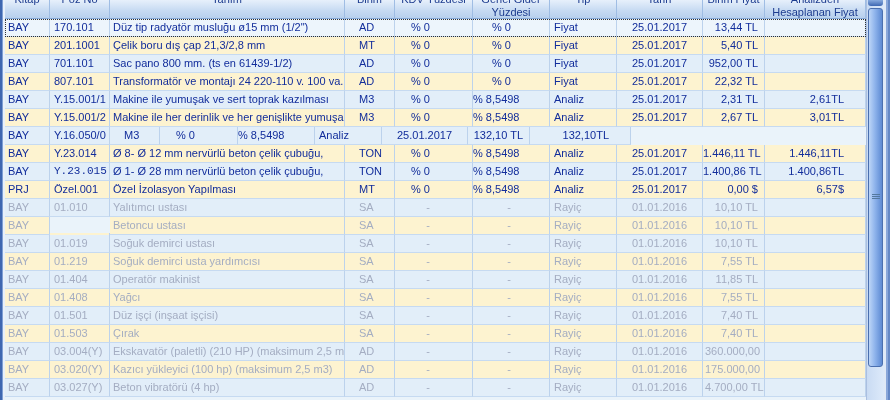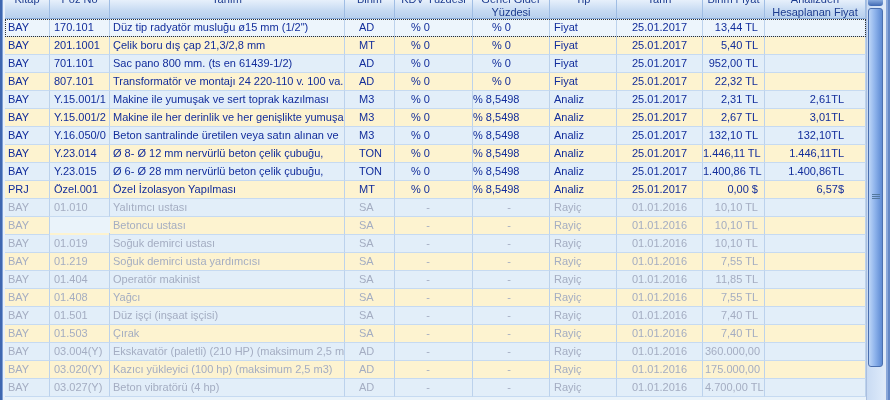--- a/index.html
+++ b/index.html
@@ -193,21 +193,20 @@
           <div class="cell a-pct1" style="width: 78px;">% 0</div>
           <div class="cell a-pct2" style="width: 77px;">% 8,5498</div>
           <div class="cell a-tip" style="width: 67px;">Analiz</div>
           <div class="cell a-center" style="width: 86px;">25.01.2017</div>
           <div class="cell a-money" style="width: 62px;">2,67 TL</div>
           <div class="cell a-calc" style="width: 101px;">3,01TL</div>
         </div>
         <div class="grow blue">
           <div class="cell a-left" style="width: 45px;">BAY</div>
           <div class="cell a-poz" style="width: 60px;">Y.16.050/0</div>
-          <div class="cell a-left" style="width: 235px;">Beton santralinde üretilen veya satın alınan ve</div>
           <div class="cell a-unit" style="width: 50px;">M3</div>
           <div class="cell a-pct1" style="width: 78px;">% 0</div>
           <div class="cell a-pct2" style="width: 77px;">% 8,5498</div>
           <div class="cell a-tip" style="width: 67px;">Analiz</div>
           <div class="cell a-center" style="width: 86px;">25.01.2017</div>
           <div class="cell a-money" style="width: 62px;">132,10 TL</div>
           <div class="cell a-calc" style="width: 101px;">132,10TL</div>
         </div>
         <div class="grow cream">
           <div class="cell a-left" style="width: 45px;">BAY</div>
@@ -216,22 +215,22 @@
           <div class="cell a-unit" style="width: 50px;">TON</div>
           <div class="cell a-pct1" style="width: 78px;">% 0</div>
           <div class="cell a-pct2" style="width: 77px;">% 8,5498</div>
           <div class="cell a-tip" style="width: 67px;">Analiz</div>
           <div class="cell a-center" style="width: 86px;">25.01.2017</div>
           <div class="cell a-money" style="width: 62px;">1.446,11 TL</div>
           <div class="cell a-calc" style="width: 101px;">1.446,11TL</div>
         </div>
         <div class="grow blue">
           <div class="cell a-left" style="width: 45px;">BAY</div>
-          <div class="cell a-poz" style="width: 60px;">Y.23.015</div>
-          <div class="cell a-left" style="width: 235px;">Ø 6- Ø 28 mm nervürlü beton çelik çubuğu,</div>
+          <div class="cell a-poz" style="width: 60px; font-family: Liberation Mono, monospace;">Y.23.015</div>
+          <div class="cell a-left" style="width: 235px;">Ø 1- Ø 28 mm nervürlü beton çelik çubuğu,</div>
           <div class="cell a-unit" style="width: 50px;">TON</div>
           <div class="cell a-pct1" style="width: 78px;">% 0</div>
           <div class="cell a-pct2" style="width: 77px;">% 8,5498</div>
           <div class="cell a-tip" style="width: 67px;">Analiz</div>
           <div class="cell a-center" style="width: 86px;">25.01.2017</div>
           <div class="cell a-money" style="width: 62px;">1.400,86 TL</div>
           <div class="cell a-calc" style="width: 101px; text-align: right;">1.400,86TL</div>
         </div>
         <div class="grow cream">
           <div class="cell a-left" style="width: 45px;">PRJ</div>

